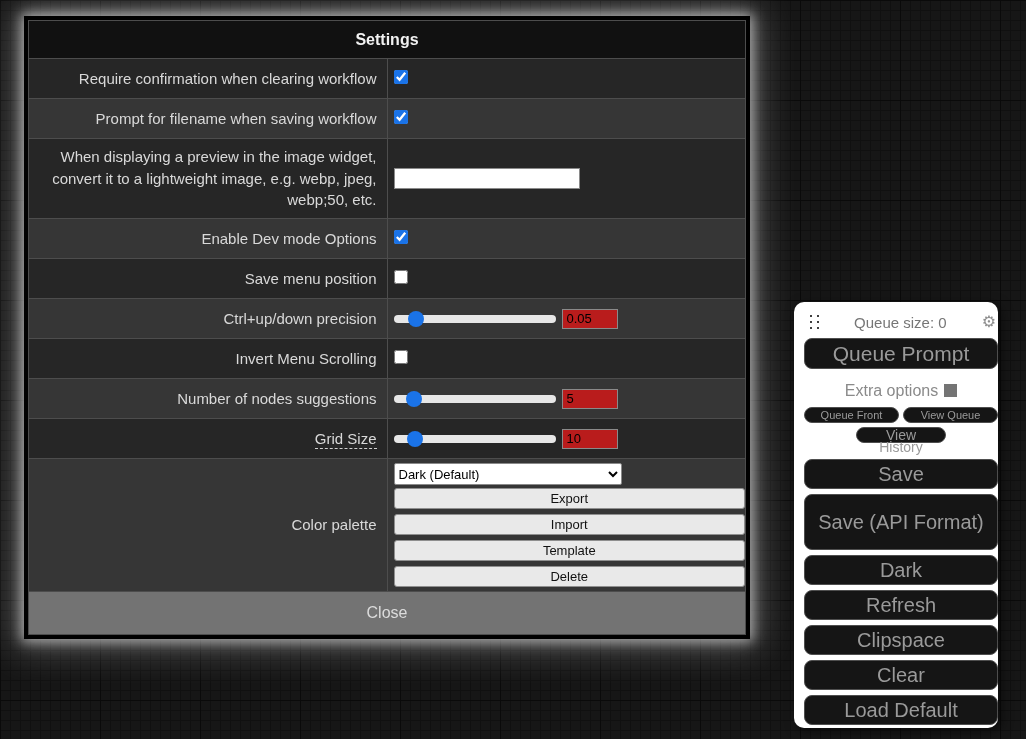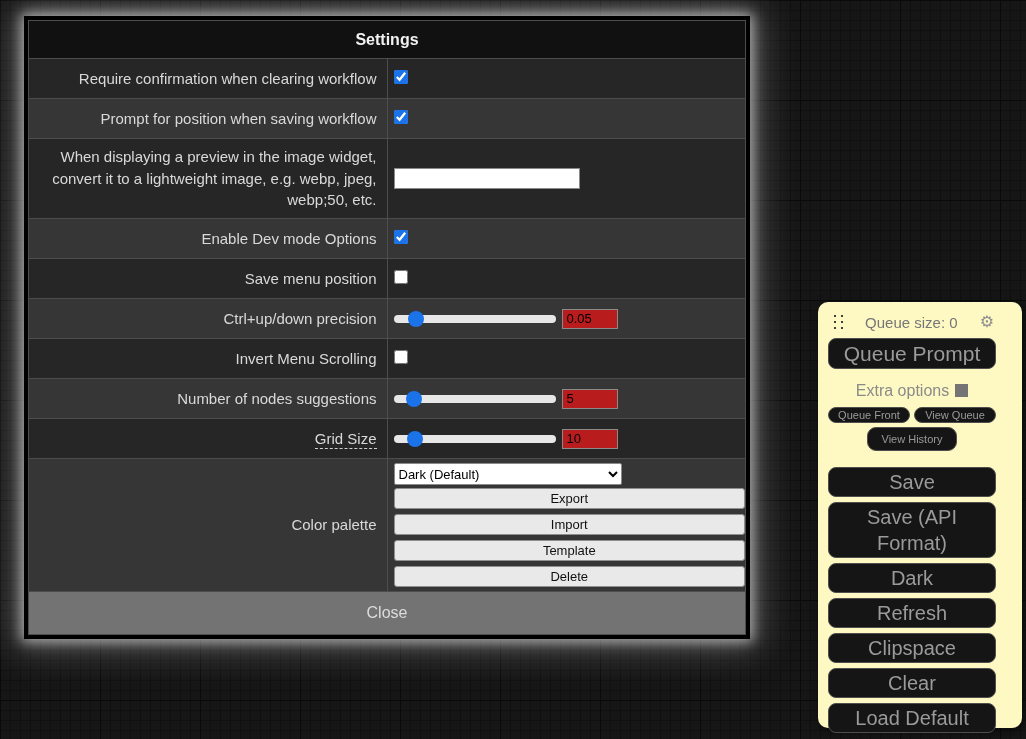--- a/index.html
+++ b/index.html
@@ -65,62 +65,62 @@
     font-size:13px; font-family:"Liberation Sans", sans-serif; border-radius:2px;
   }
   .palette-btns { display:flex; gap:5px; margin-top:3px;flex-direction:column; }
   .palette-btns button {
     font-size:13px; color:#111; background:#e9e9e9; border:1px solid #8f8f8f; border-radius:3px;
     padding:2px 9px; height:21px; line-height:15px; font-family:"Liberation Sans", sans-serif; cursor:pointer;
   }
 
   
   .panel {
-    position:absolute; left:818px; top:302px; width:204px; height:426px;
-    background:#fef9c3; border-radius:10px; box-shadow:3px 3px 12px rgba(0,0,0,0.55);
-    padding:10px 26px 6px 10px;
+    position:absolute; left:794px; top:302px; width:204px; height:426px;
+    background:#ffffff; border-radius:10px; box-shadow:3px 3px 12px rgba(0,0,0,0.55);
+    padding:10px 0 6px 10px;
   }
   .panel-head { display:flex; align-items:center; height:20px; }
   .drag-dots { display:grid; grid-template-columns:2px 2px; gap:4px 5px; margin-left:6px; cursor:grab; }
   .drag-dots i { width:2px; height:2px; background:#3f3f3f; display:block; }
   .queue-size { flex:1; text-align:center; color:#767676; font-size:15px; }
   .gear { color:#8e8e8e; font-size:16px; line-height:16px; margin-right:2px; cursor:pointer; }
 
   .btn-dark {
     display:block; width:100%; background:#151515; color:#9a9a9a;
     border:1px solid #4e4e4e; border-radius:8px; cursor:pointer;
     font-family:"Liberation Sans", sans-serif; text-align:center;
   }
   .queue-prompt { height:31px; font-size:21px; margin-top:6px; }
   .extra-row { margin-top:13px; text-align:center; color:#8a8a8a; font-size:16px; }
   .extra-cb { display:inline-block; width:13px; height:13px; background:#747474; vertical-align:-1px; margin-left:6px; cursor:pointer; }
   .pill-row { display:flex; gap:4px; margin-top:7px; }
   .pill { height:16px; font-size:11px; line-height:12px; border-radius:9px; flex:1; padding:0; }
-  .pill-center { width:90px; margin:4px auto 7px; height:24px; font-size:11px; line-height:12px; border-radius:9px; }
+  .pill-center { width:90px; margin:4px auto 7px; height:16px; font-size:14px; line-height:12px; border-radius:9px; }
   .actions { margin-top:16px; }
   .actions .btn-dark { height:30px; font-size:20px; margin-top:5px; }
   .actions .btn-dark.tall { height:56px; line-height:26px; padding-top:1px; }
 </style>
 </head>
 <body>
 
 <div class="dialog">
   <table class="settings">
     <tbody>
         <tr>
       <th class="dlg-title" colspan="2">Settings</th>
     </tr>
 
     <tr class="dark r-sm">
       <td class="lbl">Require confirmation when clearing workflow</td>
       <td class="val"><input type="checkbox" class="cb" checked="checked" style=""></td>
     </tr>
 
     <tr class="light r-sm">
-      <td class="lbl">Prompt for position when saving workflow</td>
+      <td class="lbl">Prompt for filename when saving workflow</td>
       <td class="val"><input type="checkbox" class="cb" checked="checked" style=""></td>
     </tr>
 
     <tr class="dark r-lg">
       <td class="lbl">When displaying a preview in the image widget, convert it to a lightweight image, e.g. webp, jpeg, webp;50, etc.</td>
       <td class="val"><input type="text" class="txt" value="" style=""></td>
     </tr>
 
     <tr class="light r-sm">
       <td class="lbl">Enable Dev mode Options</td>

